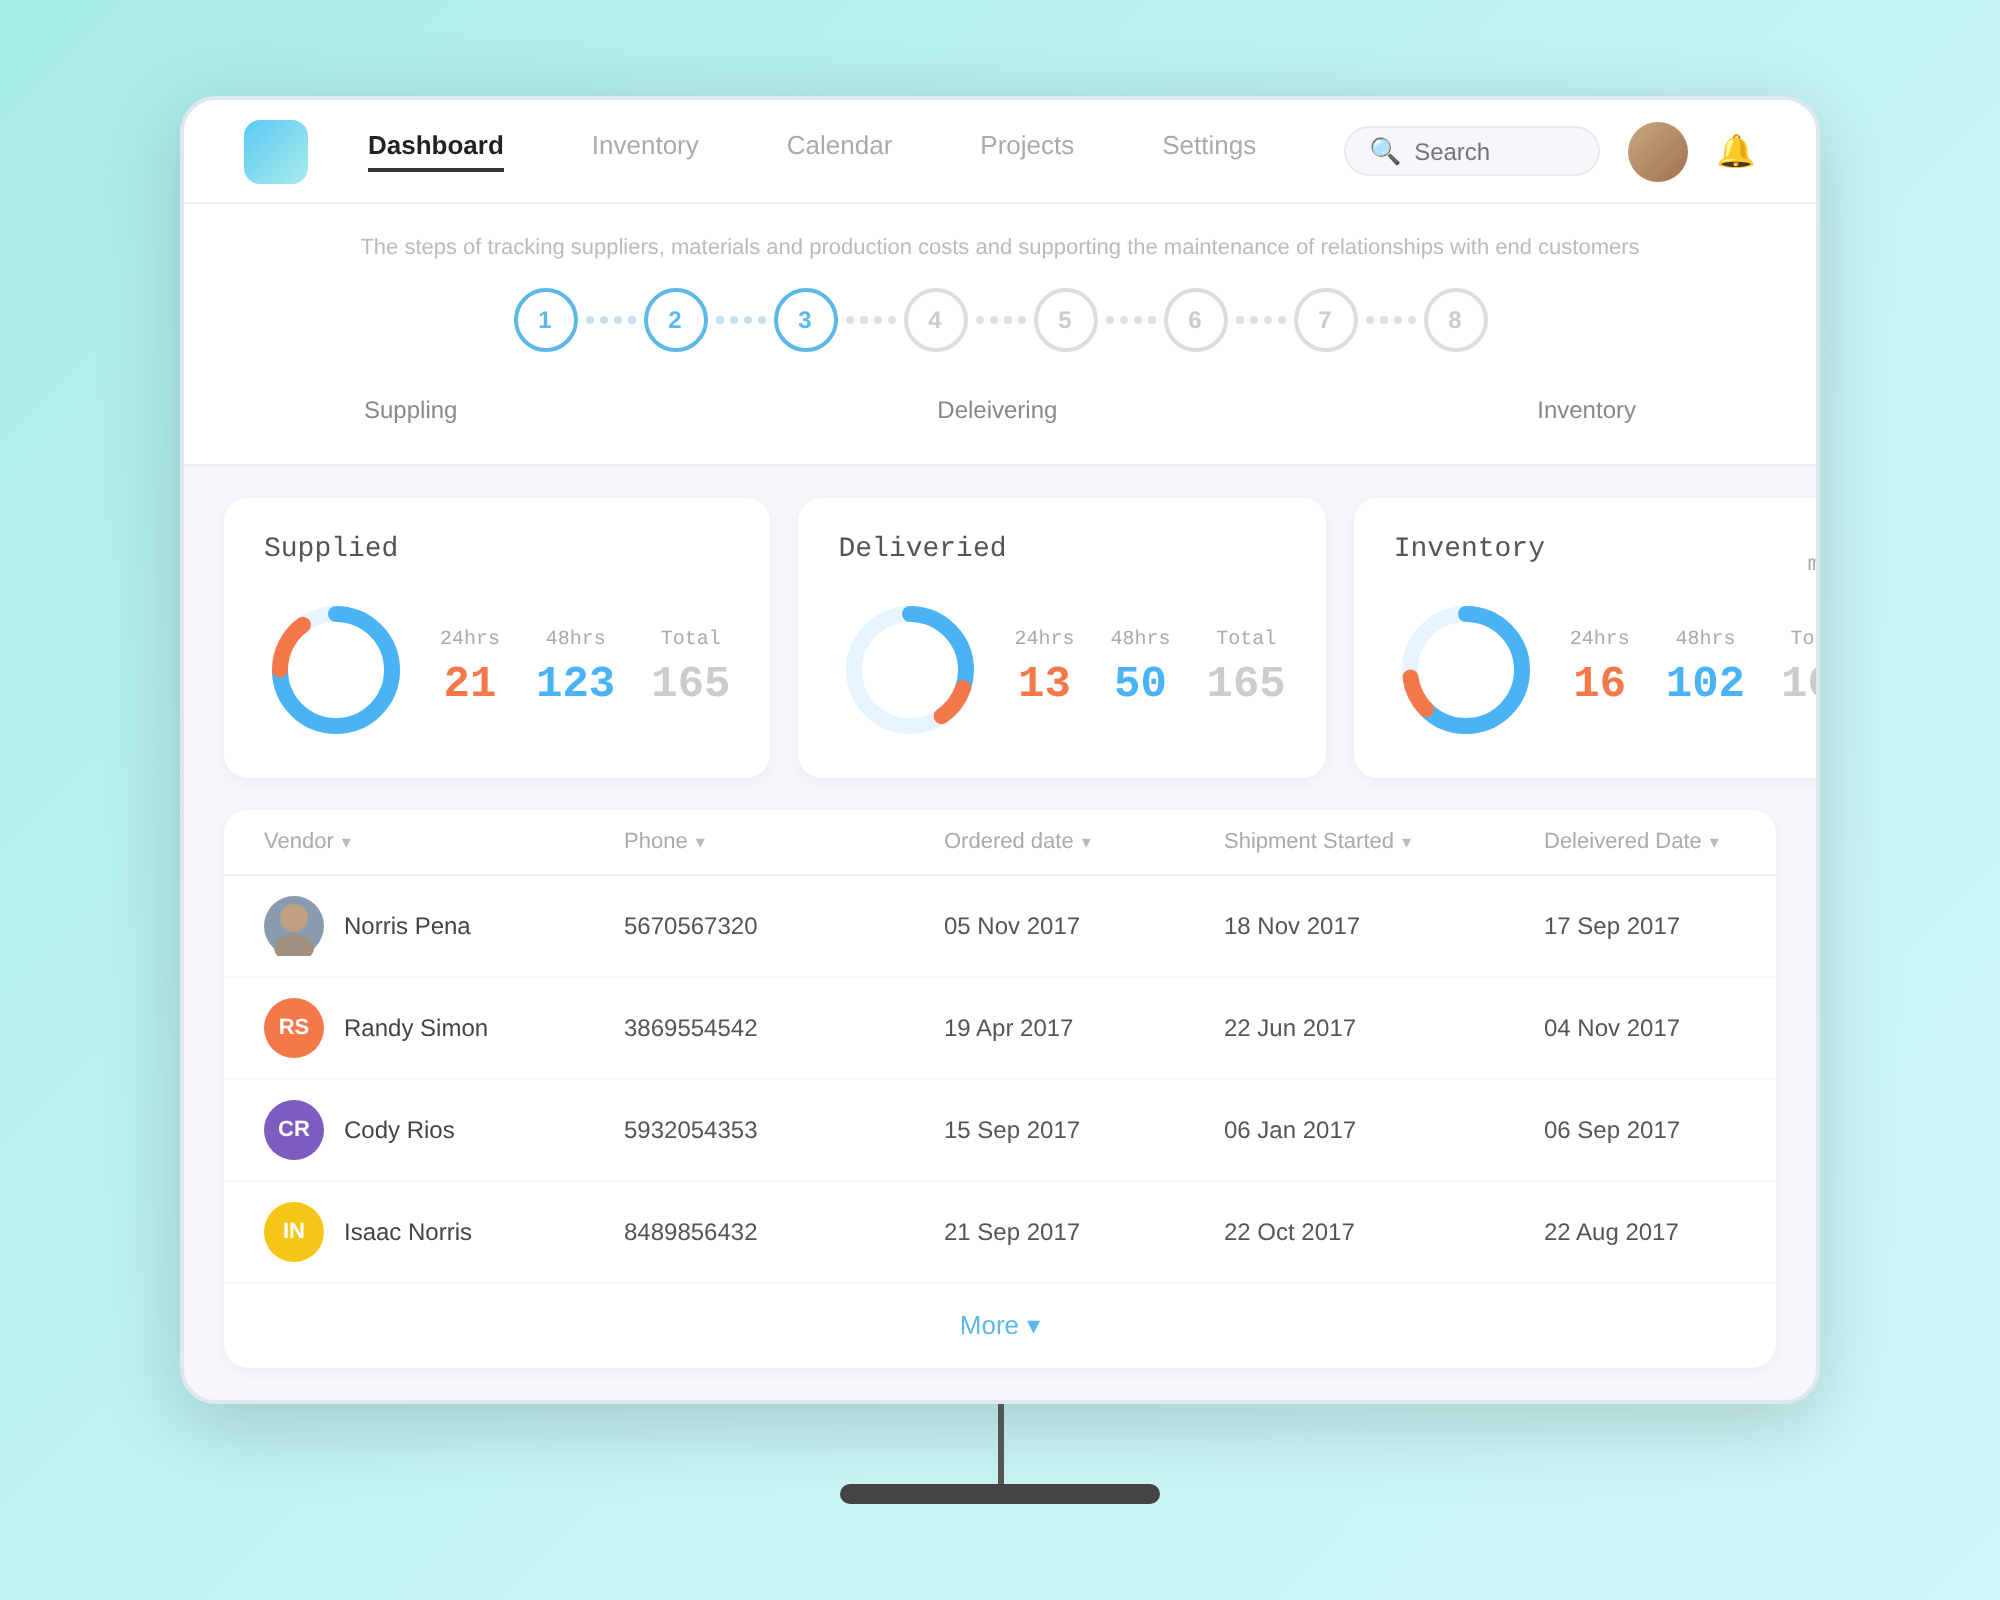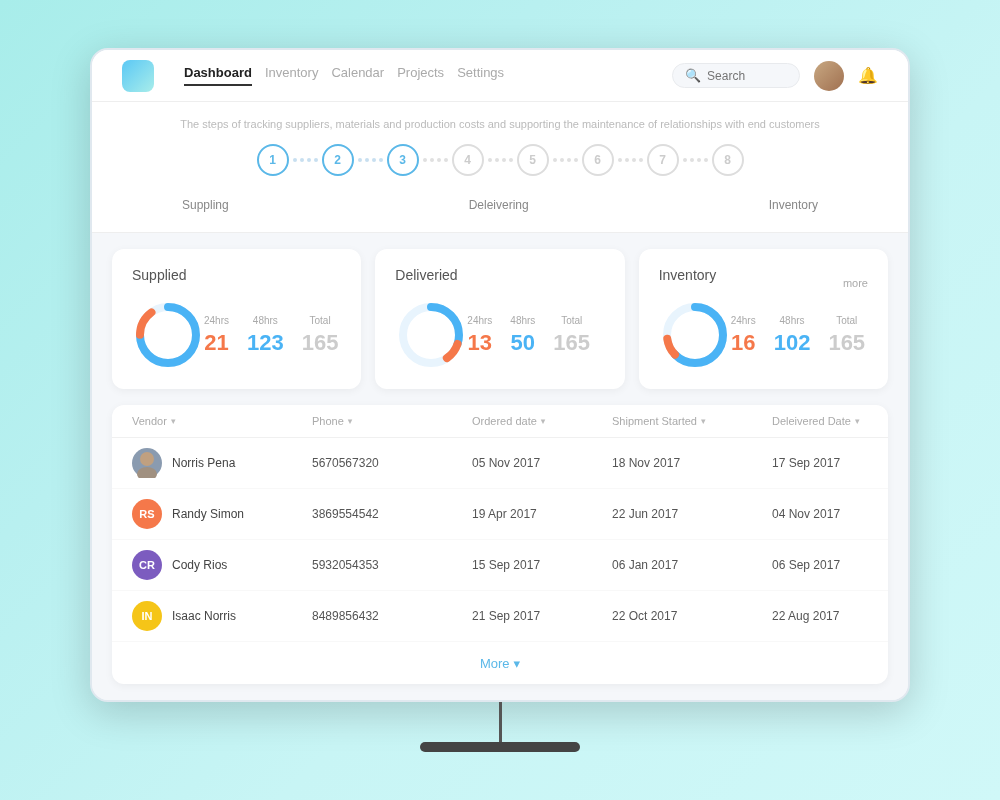--- a/index.html
+++ b/index.html
@@ -41,21 +41,21 @@
     }
     .nav-logo {
       width: 32px;
       height: 32px;
       background: linear-gradient(135deg, #5bc8f5, #a8edea);
       border-radius: 8px;
       margin-right: 30px;
     }
     .nav-links {
       display: flex;
-      gap: 13px;
+      gap: 44px;
       flex: 1;
     }
     .nav-link {
       font-size: 13px;
       color: #aaa;
       cursor: pointer;
       padding-bottom: 4px;
       text-decoration: none;
     }
     .nav-link.active {
@@ -160,38 +160,39 @@
       font-size: 12px;
       color: #888;
       text-align: center;
     }
 
     
     .cards-section {
       display: flex;
       gap: 14px;
       padding: 16px 20px;
+      font-family: Liberation Mono, monospace;
     }
     .card {
       background: #fff;
       border-radius: 12px;
       padding: 18px 20px;
       flex: 1;
       box-shadow: 0 2px 8px rgba(0,0,0,0.05);
     }
     .card-title {
       font-size: 14px;
       color: #555;
       font-weight: 500;
       margin-bottom: 16px;
     }
     .card-content {
       display: flex;
       align-items: center;
-      gap: 0;
+      gap: 16px;
     }
     .donut-wrapper {
       position: relative;
       width: 72px;
       height: 72px;
       flex-shrink: 0;
     }
     .donut-wrapper svg {
       transform: rotate(-90deg);
     }

